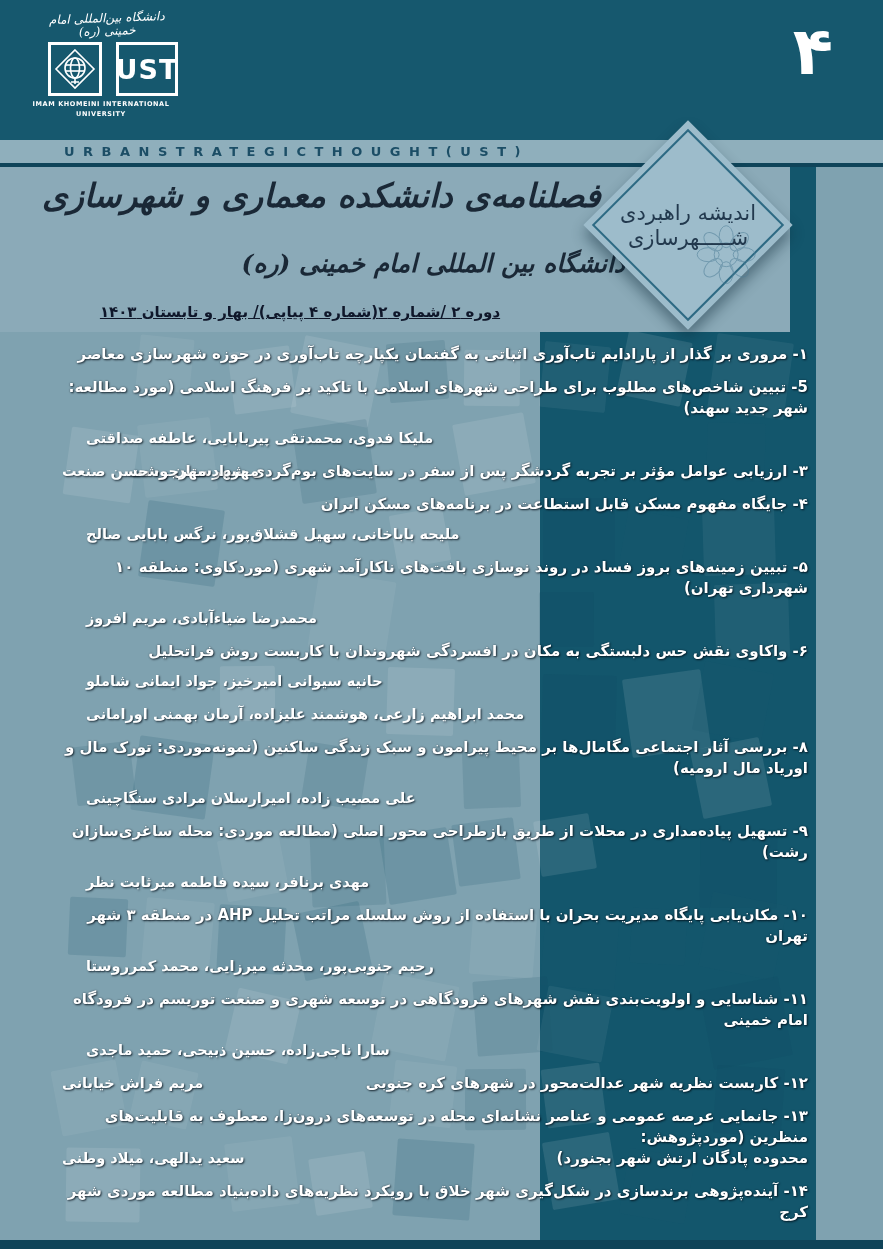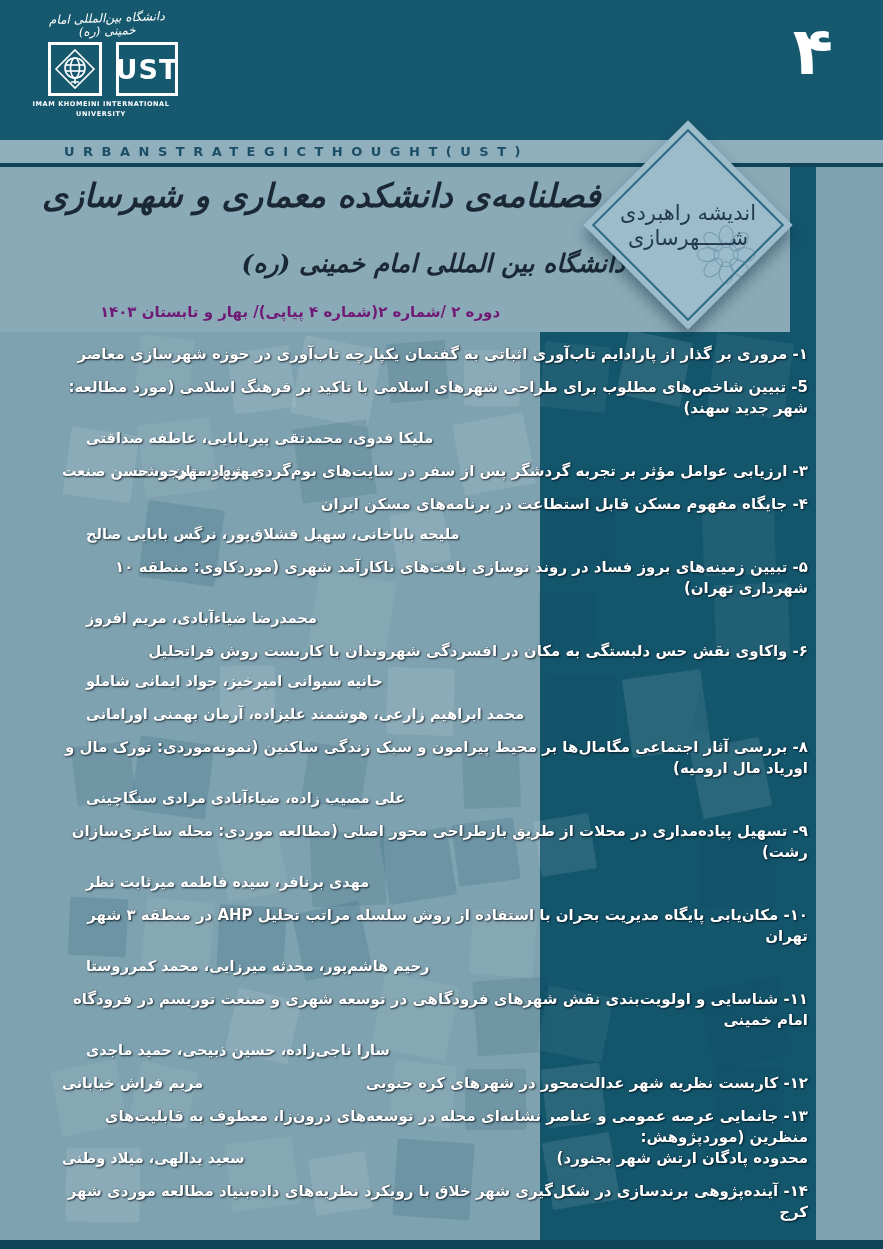--- a/index.html
+++ b/index.html
@@ -33,21 +33,21 @@
   .uni-caption{position:absolute;left:18px;top:99px;width:166px;z-index:4;color:#fff;
     font-size:6.5px;font-weight:bold;letter-spacing:.6px;line-height:1.6;text-align:center;}
   .issue-numeral{position:absolute;left:786px;top:16px;width:54px;z-index:4;color:#fff;
     font-size:66px;font-weight:bold;text-align:center;line-height:1.1;}
 
   
   .mast{z-index:4;position:absolute;direction:rtl;color:#1A2836;font-family:"DejaVu Serif",serif;}
   .mast-title{left:35px;top:176px;width:615px;text-align:center;font-size:33px;font-weight:bold;font-style:italic;}
   .mast-univ{left:45px;top:249px;width:580px;text-align:right;font-size:25px;font-weight:bold;font-style:italic;}
   .mast-issue{position:absolute;left:60px;top:303px;width:480px;z-index:4;direction:rtl;text-align:center;
-    font-size:15px;font-weight:bold;color:#701a75;font-family:"DejaVu Sans",sans-serif;}
+    font-size:15px;font-weight:bold;color:#0f172a;font-family:"DejaVu Sans",sans-serif;text-decoration:underline;}
 
   
   .diamond{position:absolute;left:614px;top:151px;width:148px;height:148px;z-index:5;
     background:#9DBCCB;transform:rotate(45deg);
     box-shadow:6px 6px 14px rgba(10,40,55,.45);}
   .diamond::after{content:"";position:absolute;inset:6px;border:2px solid #2E6A84;}
   .diamond-inner{position:absolute;inset:0;transform:rotate(-45deg);display:flex;flex-direction:column;
     align-items:center;justify-content:center;direction:rtl;color:#22394E;z-index:2;}
   .diamond-inner .l1{font-size:21px;line-height:26px;}
   .diamond-inner .l2{font-size:21px;line-height:24px;}
@@ -201,29 +201,29 @@
     </div>
     <div class="entry">
       <div class="t">۶- واکاوی نقش حس دلبستگی به مکان در افسردگی شهروندان با کاربست روش فراتحلیل</div>
       <div class="a">حانیه سیوانی امیرخیز، جواد ایمانی شاملو</div>
     </div>
     <div class="entry">
       <div class="a">محمد ابراهیم زارعی، هوشمند علیزاده، آرمان بهمنی اورامانی</div>
     </div>
     <div class="entry">
       <div class="t">۸- بررسی آثار اجتماعی مگامال‌ها بر محیط پیرامون و سبک زندگی ساکنین (نمونه‌موردی: تورک مال و اوریاد مال ارومیه)</div>
-      <div class="a">علی مصیب زاده، ضیاءآبادی مرادی سنگاچینی</div>
+      <div class="a">علی مصیب زاده، امیرارسلان مرادی سنگاچینی</div>
     </div>
     <div class="entry">
       <div class="t">۹- تسهیل پیاده‌مداری در محلات از طریق بازطراحی محور اصلی (مطالعه موردی: محله ساغری‌سازان رشت)</div>
       <div class="a">مهدی برنافر، سیده فاطمه میرثابت نظر</div>
     </div>
     <div class="entry">
       <div class="t">۱۰- مکان‌یابی پایگاه مدیریت بحران با استفاده از روش سلسله مراتب تحلیل AHP در منطقه ۳ شهر تهران</div>
-      <div class="a">رحیم هاشم‌پور، محدثه میرزایی، محمد کمرروستا</div>
+      <div class="a">رحیم جنوبی‌پور، محدثه میرزایی، محمد کمرروستا</div>
     </div>
     <div class="entry">
       <div class="t">۱۱- شناسایی و اولویت‌بندی نقش شهرهای فرودگاهی در توسعه شهری و صنعت توریسم در فرودگاه امام خمینی</div>
       <div class="a">سارا ناجی‌زاده، حسین ذبیحی، حمید ماجدی</div>
     </div>
     <div class="entry inline">
       <div class="t">۱۲- کاربست نظریه شهر عدالت‌محور در شهرهای کره جنوبی</div>
       <div class="a">مریم فراش خیابانی</div>
     </div>
     <div class="entry inline">

